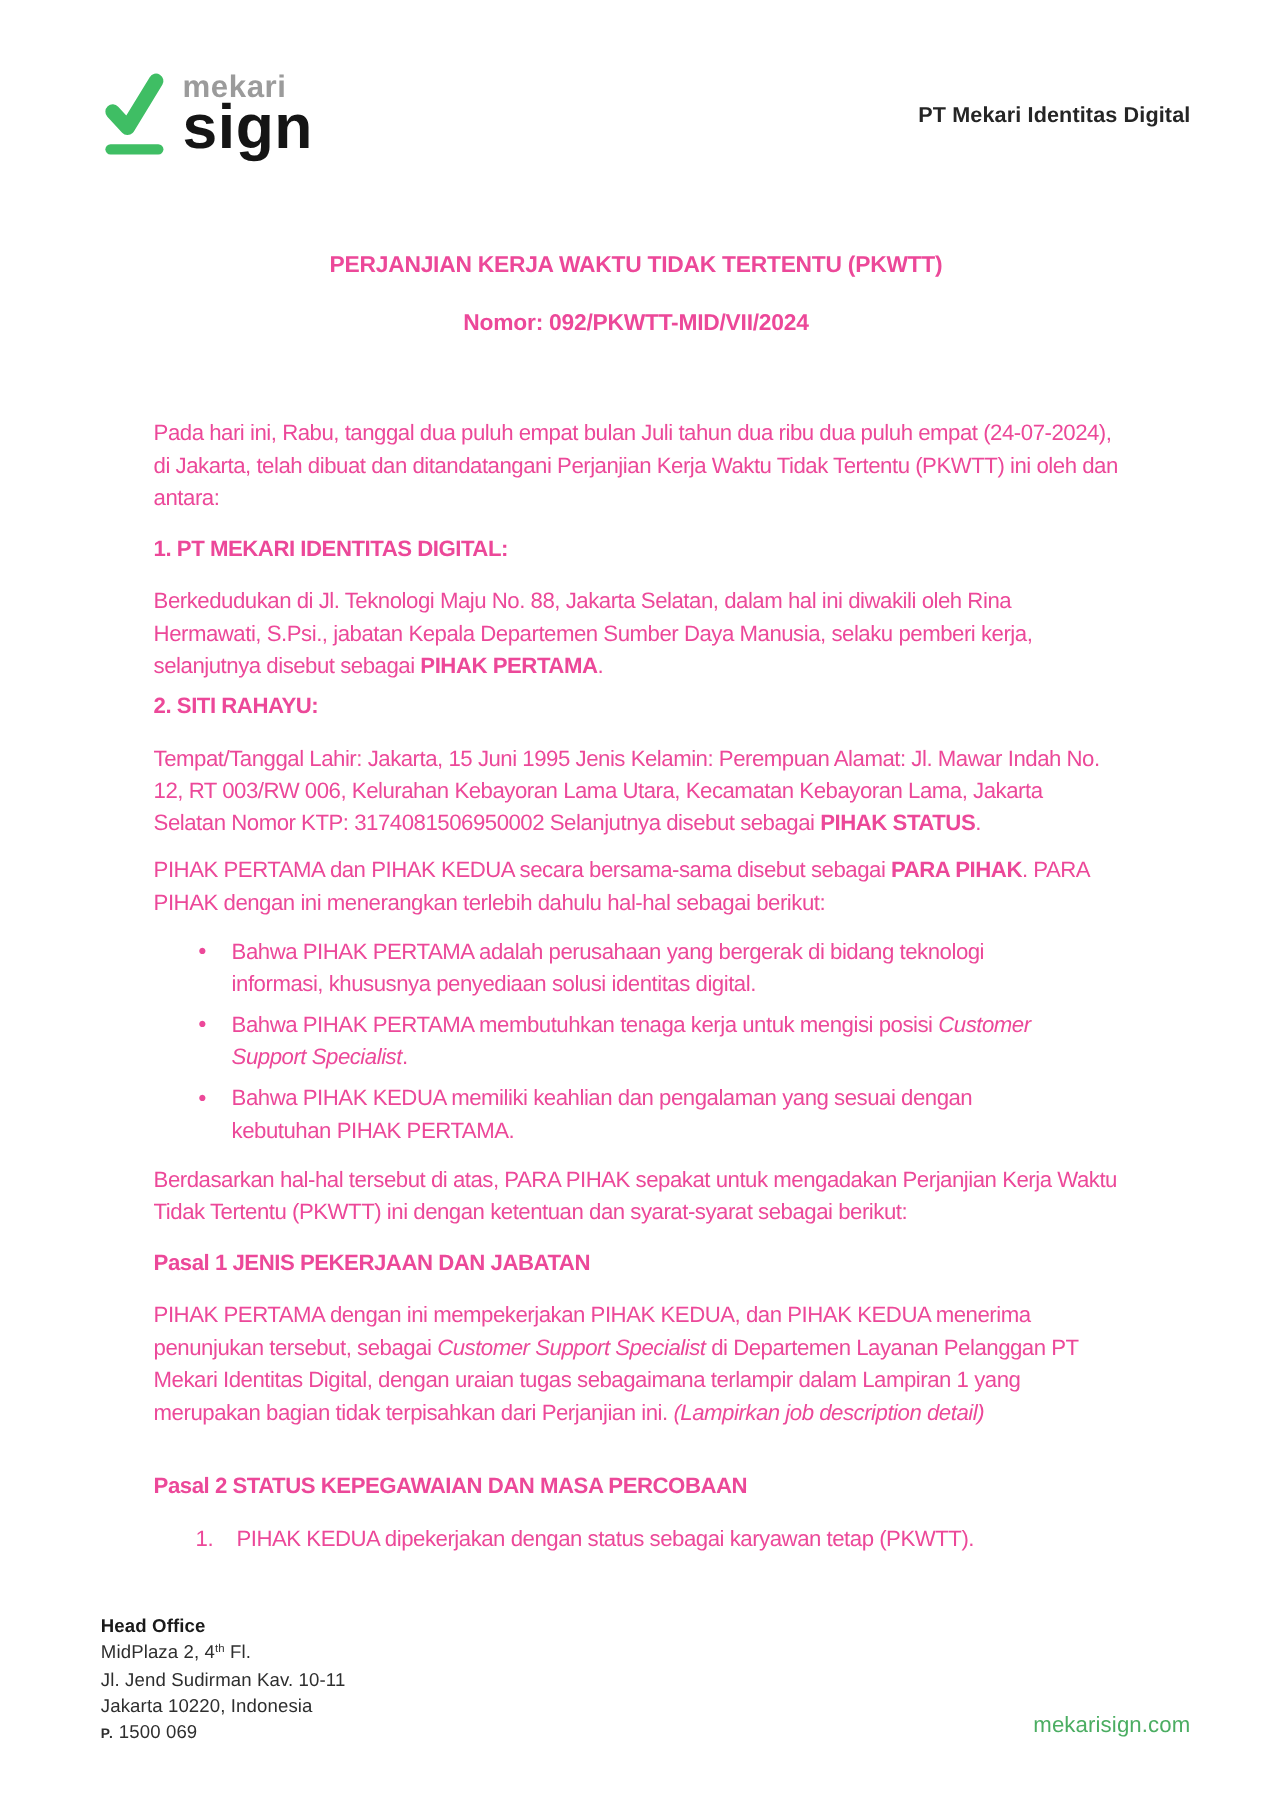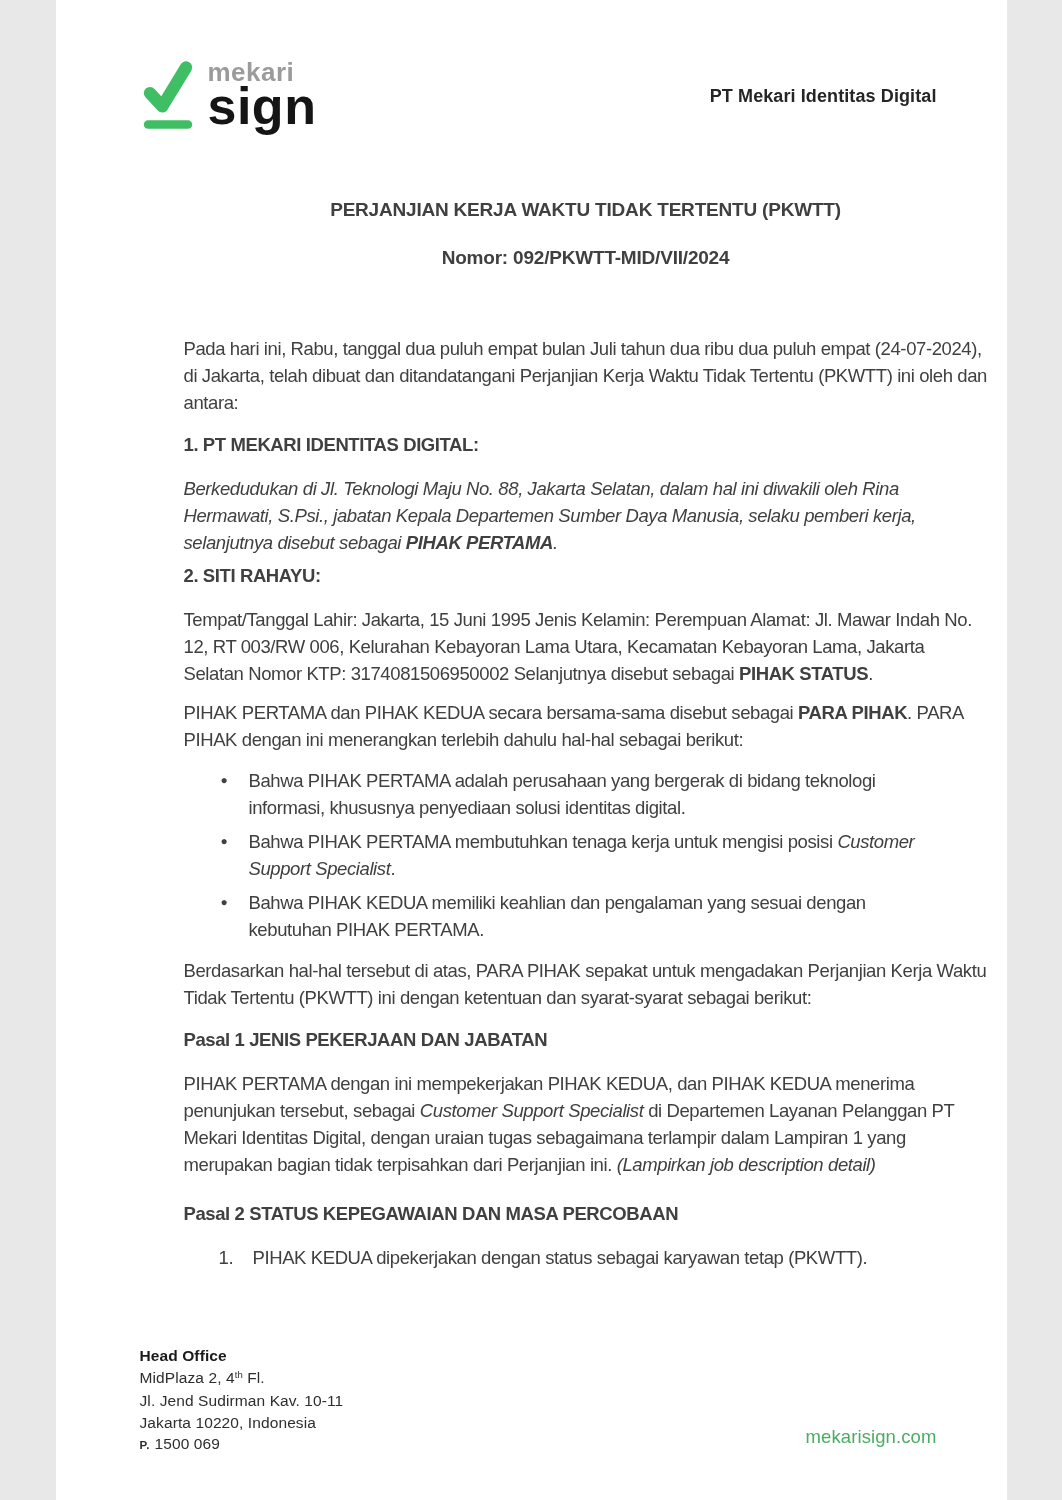--- a/index.html
+++ b/index.html
@@ -1,19 +1,19 @@
 <!DOCTYPE html>
 <html style="--green: #3FBE64; --link-green: #4BAD62;"><head>
 <meta charset="utf-8">
 <style>
   * { margin:0; padding:0; box-sizing:border-box; }
   html,body { background:#e8e8e8; }
   .page {
     position:relative;
-    width:951px; height:1500px;
+    width:1062px; height:1500px;
     margin:0 auto;
     background:#ffffff;
     font-family:"Liberation Sans", sans-serif;
     color:#111;
     overflow:hidden;
   }
 
   
   .logo { position:absolute; left:84px; top:58px; display:flex; align-items:flex-start; }
   .logo-mark { width:56px; height:74px; flex:none; }
@@ -26,22 +26,22 @@
     font-size:52px; font-weight:800; color:#151515;
     letter-spacing:0.5px; line-height:40px; margin-top:0px;
   }
   .company {
     position:absolute; right:70px; top:86px;
     font-size:18px; font-weight:700; color:#252525; letter-spacing:0.1px;text-align:right;
   }
 
   
   .content {
-    position:absolute; left:128px; top:196px; width:804px;
-    font-size:18.5px; line-height:27px; letter-spacing:-0.4px; color:#404040;
+    position:absolute; left:128px; top:208px; width:804px;
+    font-size:18.5px; line-height:27px; letter-spacing:-0.4px; color:#ec4899;
   }
   .doc-title   { text-align:center; font-weight:700; font-size:19px; letter-spacing:-0.2px; }
   .doc-number  { text-align:center; font-weight:700; font-size:19px; letter-spacing:-0.2px; margin-top:21px; }
   .p  { }
   .h  { font-weight:700; }
   .b  { font-weight:700; }
   .i  { font-style:italic; }
   .li { display:flex; padding-left:37px; margin-top:7px; }
   .li:first-child { margin-top:0; }
   .dot { width:28px; flex:none; font-size:12px; line-height:27px; }
@@ -79,42 +79,42 @@
     </div>
   </div>
   <div class="company">PT Mekari Identitas Digital</div>
 
   <div class="content">
     <div class="doc-title">PERJANJIAN KERJA WAKTU TIDAK TERTENTU (PKWTT)</div>
     <div class="doc-number">Nomor: 092/PKWTT-MID/VII/2024</div>
     <div id="doc-body">
         <div class="p" style="margin-top: 64px;"><span>Pada hari ini, Rabu, tanggal dua puluh empat bulan Juli tahun dua ribu dua puluh empat (24-07-2024), di Jakarta, telah dibuat dan ditandatangani Perjanjian Kerja Waktu Tidak Tertentu (PKWTT) ini oleh dan antara:</span></div>
         <div class="h" style="margin-top: 15px;">1. PT MEKARI IDENTITAS DIGITAL:</div>
-        <div class="p" style="margin-top: 17px; font-style: italic;"><span>Berkedudukan di Jl. Teknologi Maju No. 88, Jakarta Selatan, dalam hal ini diwakili oleh Rina Hermawati, S.Psi., jabatan Kepala Departemen Sumber Daya Manusia, selaku pemberi kerja, selanjutnya disebut sebagai </span><span class="b">PIHAK PERTAMA</span><span>.</span></div>
+        <div class="p" style="margin-top: 17px;"><span>Berkedudukan di Jl. Teknologi Maju No. 88, Jakarta Selatan, dalam hal ini diwakili oleh Rina Hermawati, S.Psi., jabatan Kepala Departemen Sumber Daya Manusia, selaku pemberi kerja, selanjutnya disebut sebagai </span><span class="b">PIHAK PERTAMA</span><span>.</span></div>
         <div class="h" style="margin-top: 6px;">2. SITI RAHAYU:</div>
         <div class="p" style="margin-top: 17px;"><span>Tempat/Tanggal Lahir: Jakarta, 15 Juni 1995 Jenis Kelamin: Perempuan Alamat: Jl. Mawar Indah No. 12, RT 003/RW 006, Kelurahan Kebayoran Lama Utara, Kecamatan Kebayoran Lama, Jakarta Selatan Nomor KTP: 3174081506950002 Selanjutnya disebut sebagai </span><span class="b">PIHAK STATUS</span><span>.</span></div>
         <div class="p" style="margin-top: 12px;"><span>PIHAK PERTAMA dan PIHAK KEDUA secara bersama-sama disebut sebagai </span><span class="b">PARA PIHAK</span><span>. PARA PIHAK dengan ini menerangkan terlebih dahulu hal-hal sebagai berikut:</span></div>
         <div class="ul" style="margin-top: 14px;">
           <div class="li">
             <span class="dot">●</span>
             <div class="li-text"><span>Bahwa PIHAK PERTAMA adalah perusahaan yang bergerak di bidang teknologi informasi, khususnya penyediaan solusi identitas digital.</span></div>
           </div>
           <div class="li">
             <span class="dot">●</span>
             <div class="li-text"><span>Bahwa PIHAK PERTAMA membutuhkan tenaga kerja untuk mengisi posisi </span><span class="i">Customer Support Specialist</span><span>.</span></div>
           </div>
           <div class="li">
             <span class="dot">●</span>
             <div class="li-text"><span>Bahwa PIHAK KEDUA memiliki keahlian dan pengalaman yang sesuai dengan kebutuhan PIHAK PERTAMA.</span></div>
           </div>
         </div>
         <div class="p" style="margin-top: 14px;"><span>Berdasarkan hal-hal tersebut di atas, PARA PIHAK sepakat untuk mengadakan Perjanjian Kerja Waktu Tidak Tertentu (PKWTT) ini dengan ketentuan dan syarat-syarat sebagai berikut:</span></div>
         <div class="h" style="margin-top: 15px;">Pasal 1 JENIS PEKERJAAN DAN JABATAN</div>
         <div class="p" style="margin-top: 17px;"><span>PIHAK PERTAMA dengan ini mempekerjakan PIHAK KEDUA, dan PIHAK KEDUA menerima penunjukan tersebut, sebagai </span><span class="i">Customer Support Specialist</span><span> di Departemen Layanan Pelanggan PT Mekari Identitas Digital, dengan uraian tugas sebagaimana terlampir dalam Lampiran 1 yang merupakan bagian tidak terpisahkan dari Perjanjian ini. </span><span class="i">(Lampirkan job description detail)</span></div>
-        <div class="h" style="margin-top: 22px;">Pasal 2 STATUS KEPEGAWAIAN DAN MASA PERCOBAAN</div>
+        <div class="h" style="margin-top: 34px;">Pasal 2 STATUS KEPEGAWAIAN DAN MASA PERCOBAAN</div>
         <div class="ol" style="margin-top: 17px;">
           <div class="oli">
             <span class="num">1.</span>
             <div class="li-text"><span>PIHAK KEDUA dipekerjakan dengan status sebagai karyawan tetap (PKWTT).</span></div>
           </div>
         </div>
       </div>
   </div>
 
   <div class="footer">

